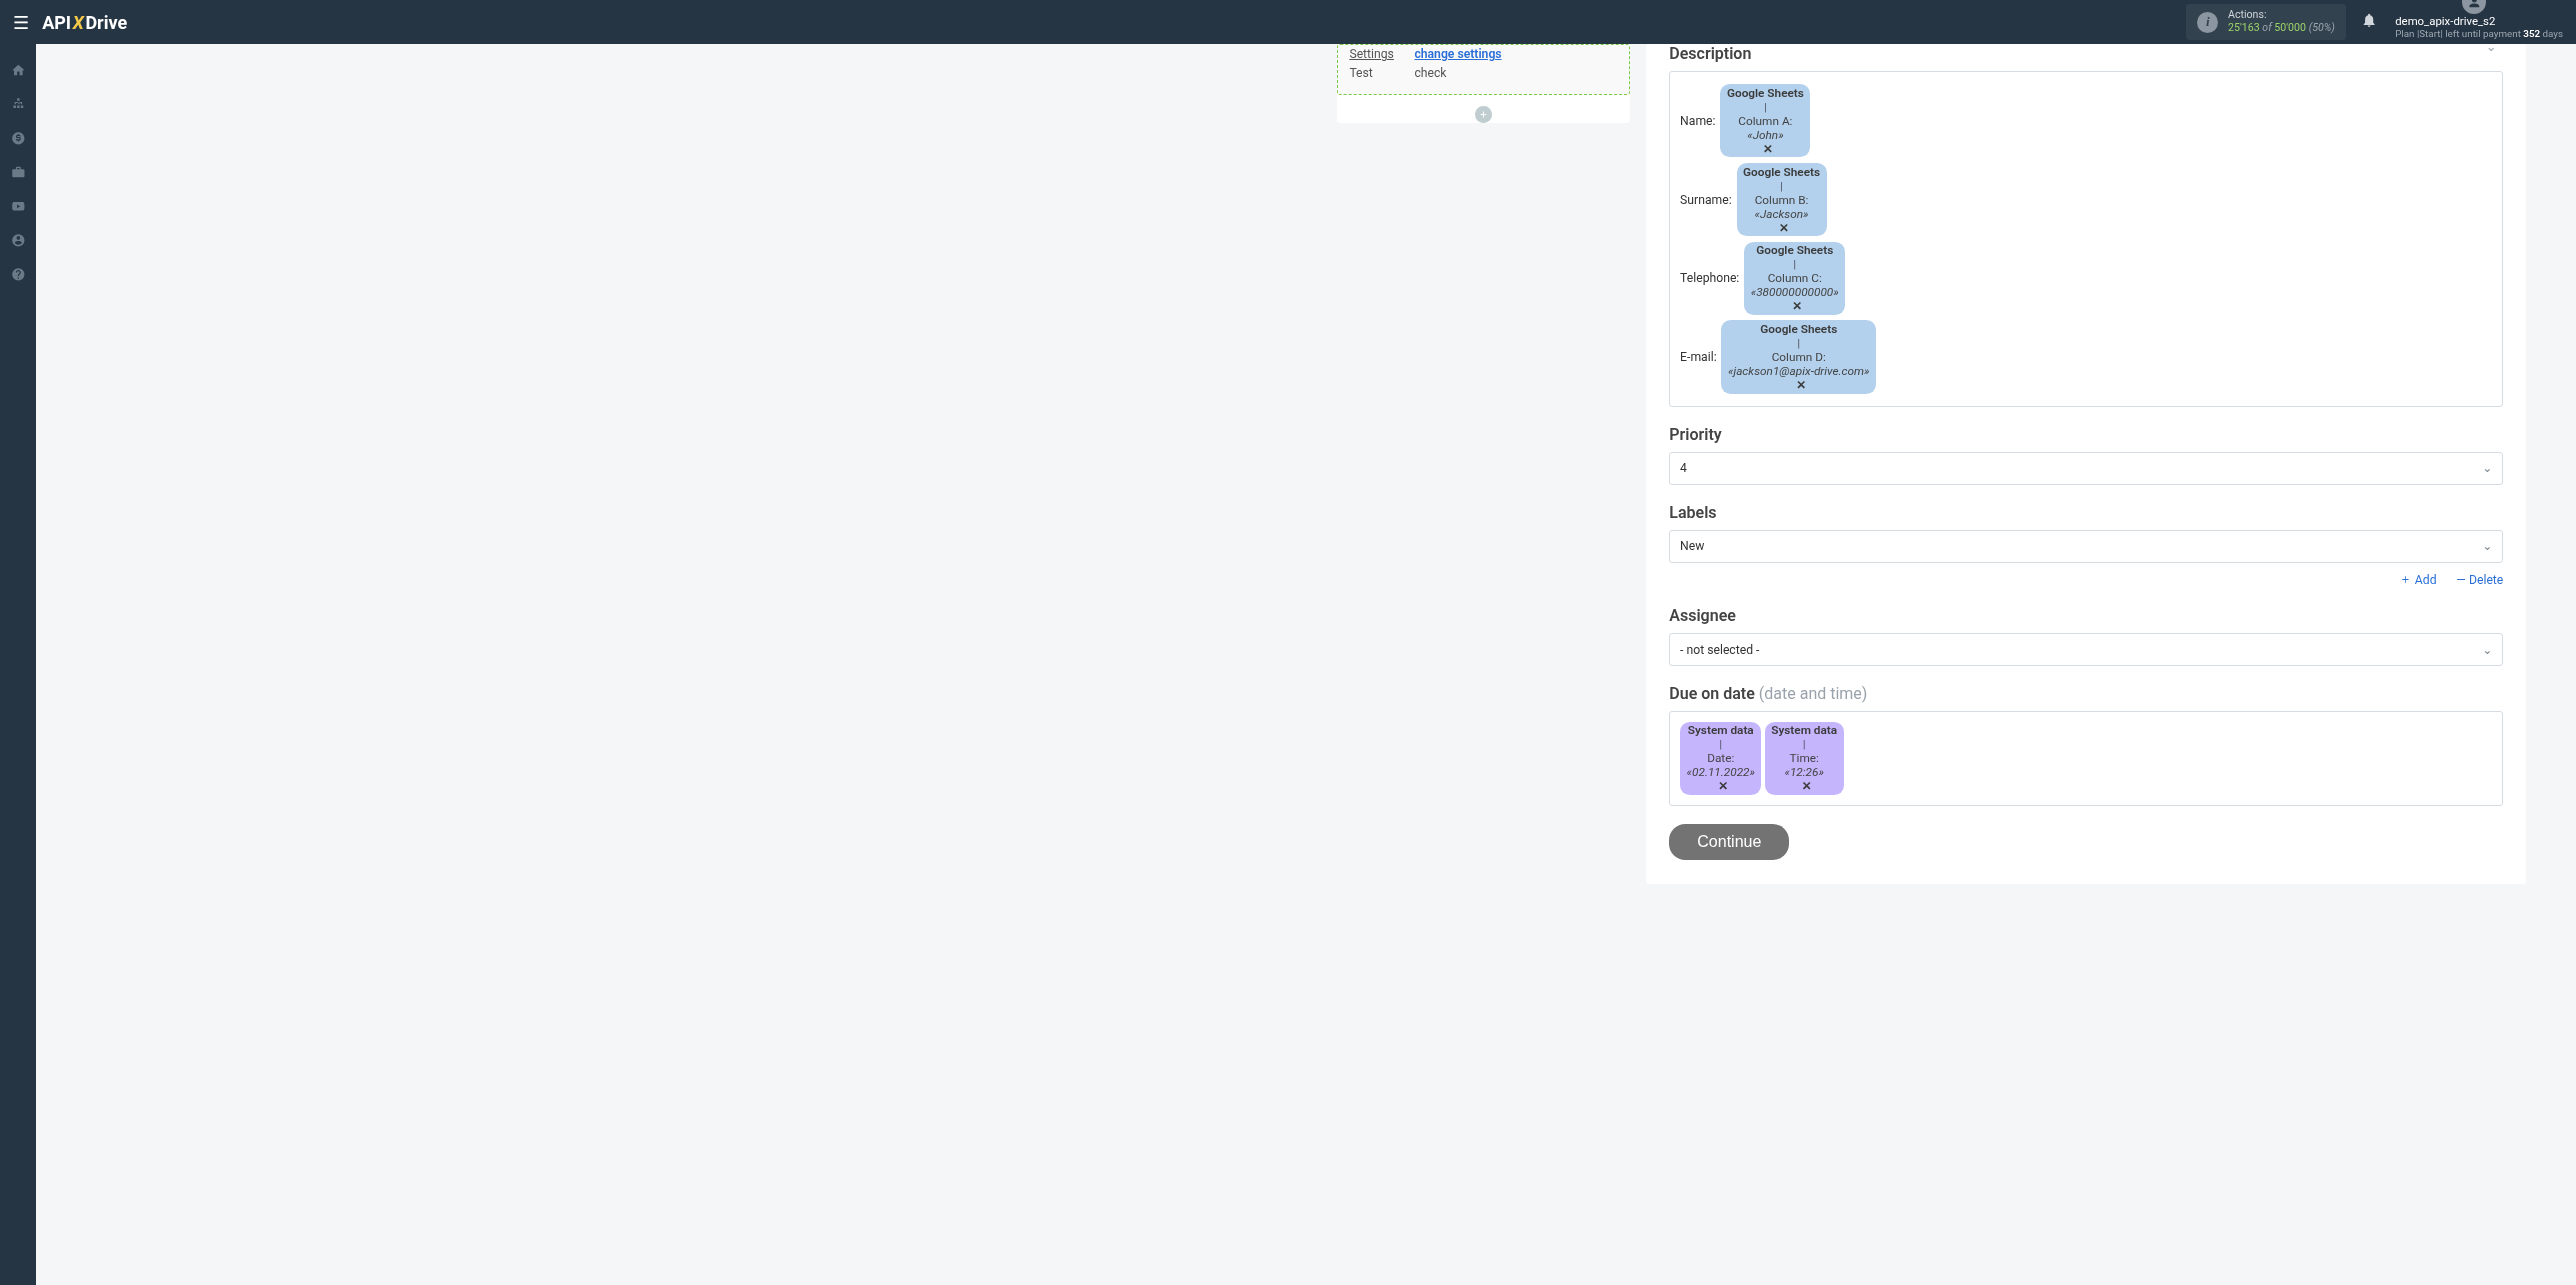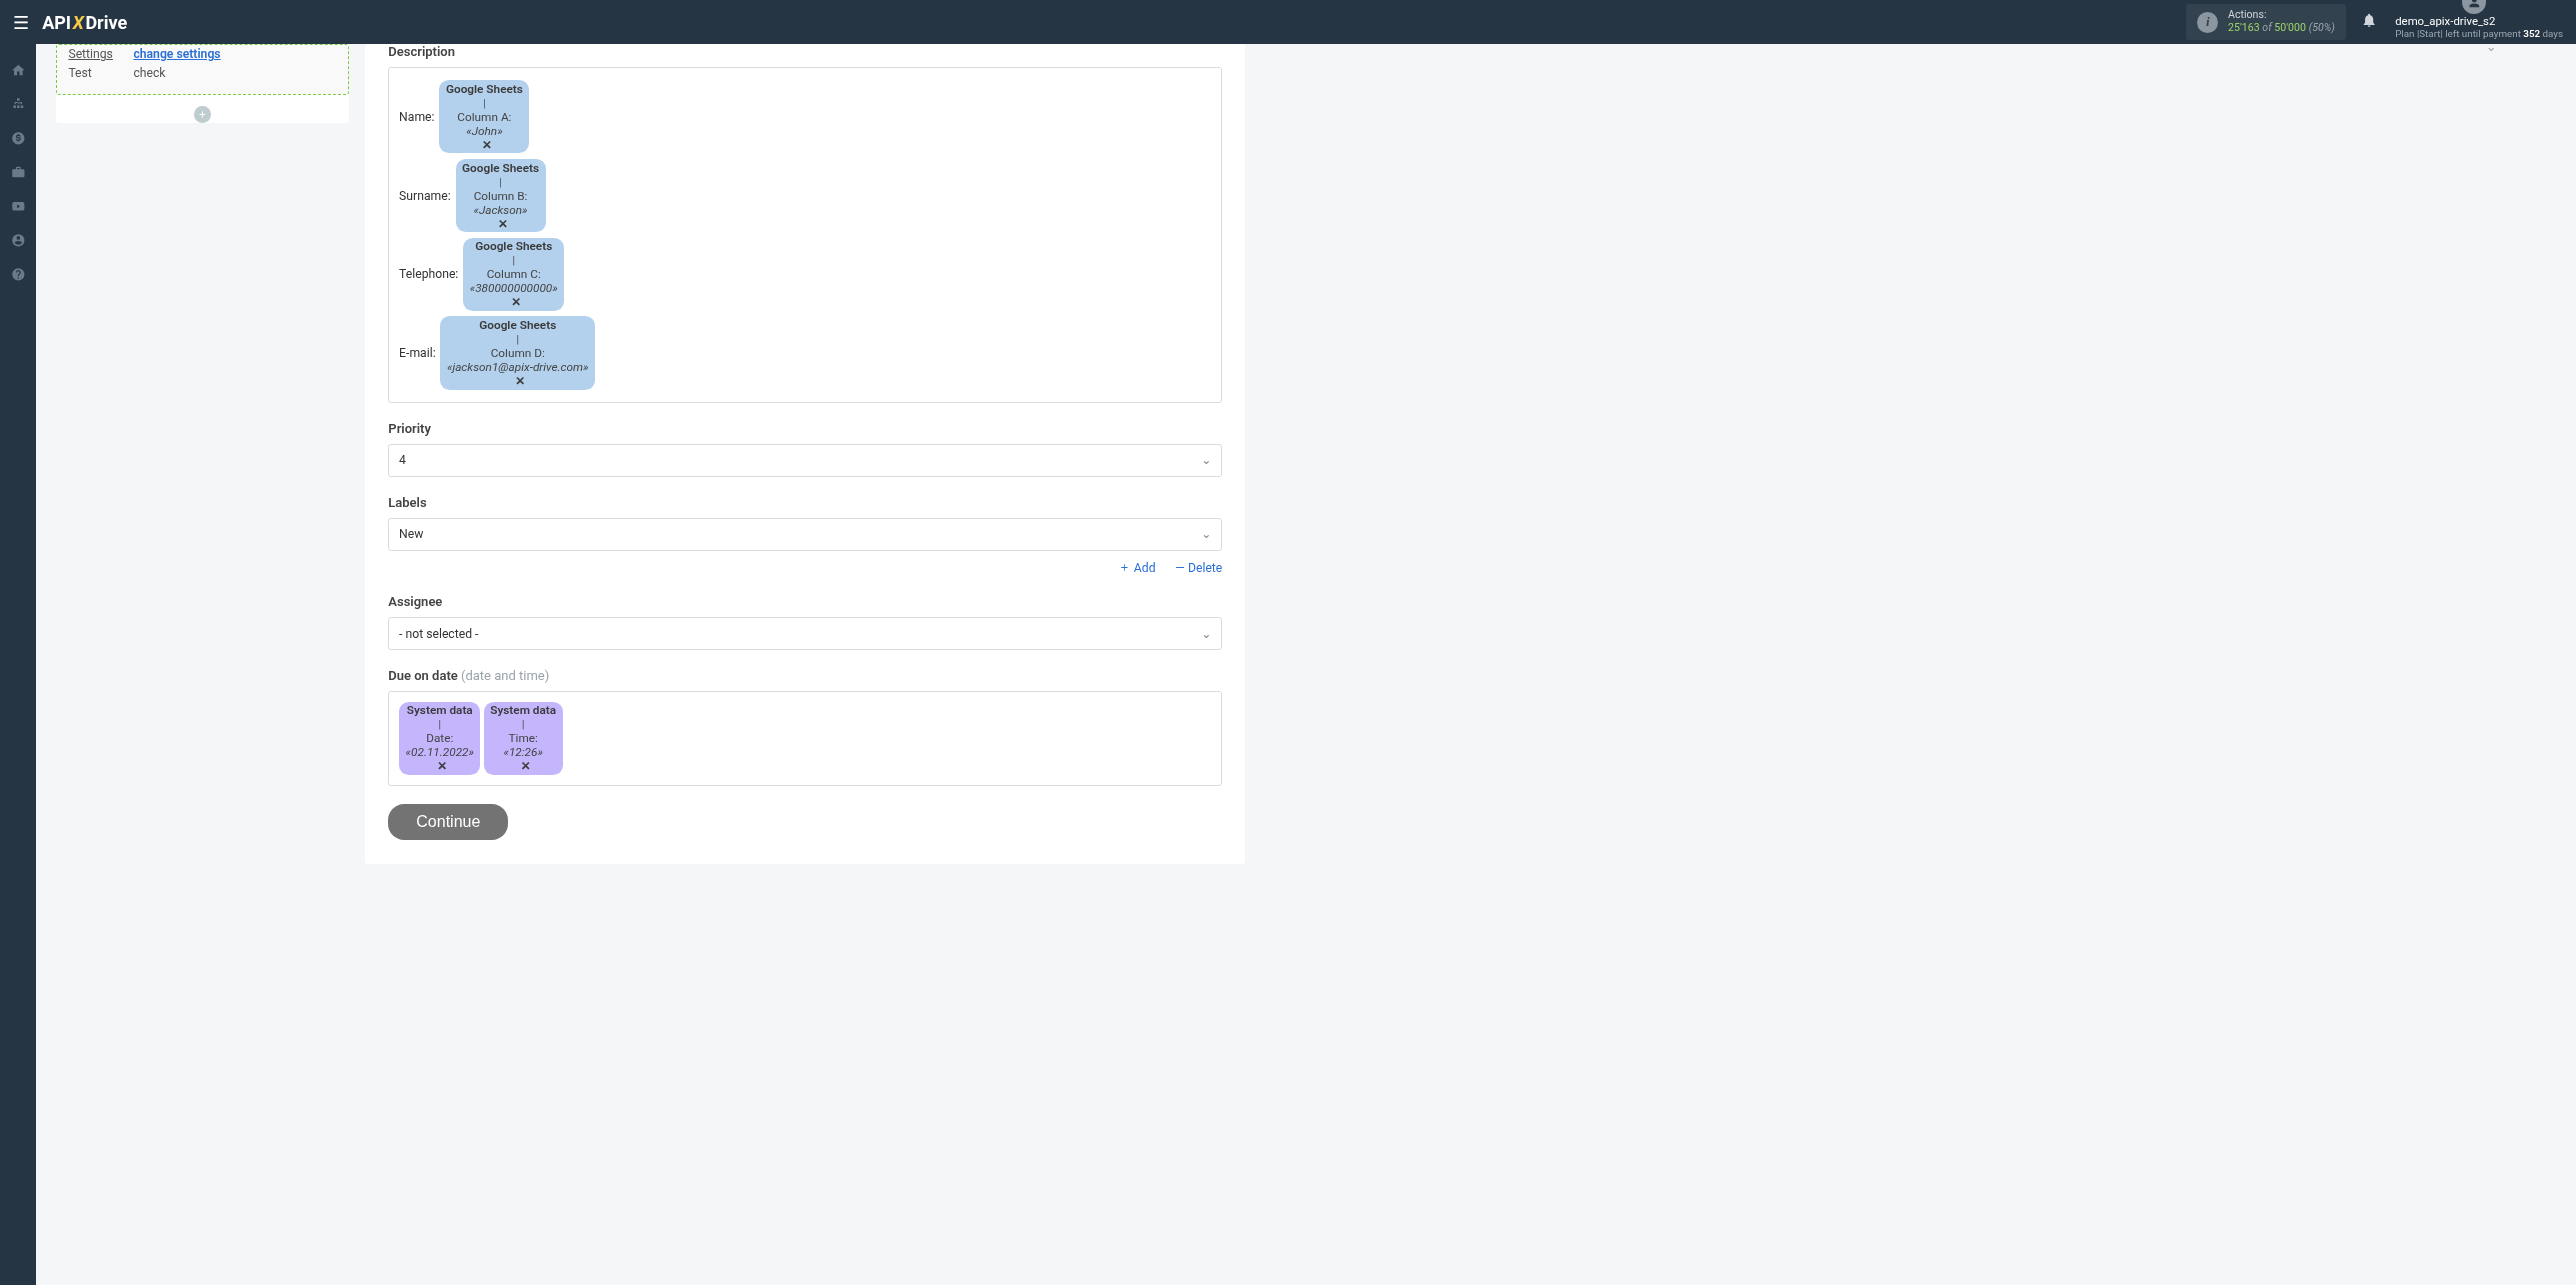--- a/index.html
+++ b/index.html
@@ -27,37 +27,37 @@
 .user-text .plan { font-size: 9.8px; color: #9aa6b0; }
 .user-text .days { color: #fff; font-weight:600; }
 .header-chevron { color: #9aa6b0; margin-left: 24.4px; font-size: 13px; }
 
 
 .sidebar { position: fixed; top: 44px; left:0; bottom:0; width: 36px; background: #263544; display:flex; flex-direction:column; align-items:center; padding-top: 9.8px; }
 .sidebar .nav-item { width: 36px; height: 34px; display:flex; align-items:center; justify-content:center; color: #6b7a87; cursor:pointer; }
 .sidebar .nav-item svg { width: 14.7px; height:14.7px; fill: currentColor; }
 
 
-.page { margin-left: 56px; margin-top: 44px; padding: 0; display:flex; justify-content:flex-start; }
+.page { margin-left: 24px; margin-top: 44px; padding: 0; display:flex; justify-content:flex-end; }
 .container { width: 100%; max-width: 1239px; display:flex; gap: 16.3px; padding: 0 0 16.3px; }
 .left-panel { width: 293px; }
 .right-panel { flex: 1; max-width: 880px; }
 .card { background: #fff; border-radius: 3.3px; }
 .left-card { padding: 0; }
 .settings-box { border: 1.2px dashed #7ac943; border-radius: 3.3px; padding: 0 11.4px 11.4px; background:#f9f9f9; }
 .settings-row { display:flex; padding: 2.4px 0; font-size: 12.2px; }
 .settings-row .scol { width: 65px; color: #555; }
 .settings-row .scol.underline { text-decoration: underline; }
 .settings-row .svalue { color: #555; }
 .settings-row .svalue a { color: #2a6fd6; font-weight: 600; text-decoration: underline; }
 .add-step { width: 16.3px; height: 16.3px; border-radius: 50%; background: #c0cdd0; color: #fff; display:flex; align-items:center; justify-content:center; margin: 11.4px auto 0; font-size: 11.4px; cursor:pointer; }
 
 .right-card { padding: 0 23px 24.4px; }
 .form-section { margin-bottom: 18px; }
-.form-label { font-size: 13px; font-weight: 600; color: #444; margin-bottom: 8.1px; display:block; }
+.form-label { font-size: 16px; font-weight: 600; color: #444; margin-bottom: 8.1px; display:block; }
 .form-label .hint { font-weight: 400; color: #9aa3ab; }
 .field-box { border: 0.8px solid #d6dce1; border-radius: 3px; background: #fff; padding: 8.1px 9.8px; font-size: 12.2px; min-height: 33px; }
 .field-box.textarea { min-height: 152px; }
 .field-box.select { display:flex; align-items:center; justify-content:space-between; cursor:pointer; }
 .field-box.select .chev { color: #7d8993; }
 .desc-line { margin: 2.4px 0; display:flex; align-items:center; flex-wrap:wrap; }
 .desc-prefix { color: #333; margin-right: 4.9px; }
 .tag { display:inline-flex; align-items:center; border-radius: 9.8px; padding: 1.6px 6.5px; font-size: 11.8px; margin: 1.6px 3.3px 1.6px 0; flex-direction: column; }
 .tag.blue { background: #b3d0ec; color: #3b3b3b; }
 .tag.teal { background: #c4b5fd; color: #3b3b3b; }

